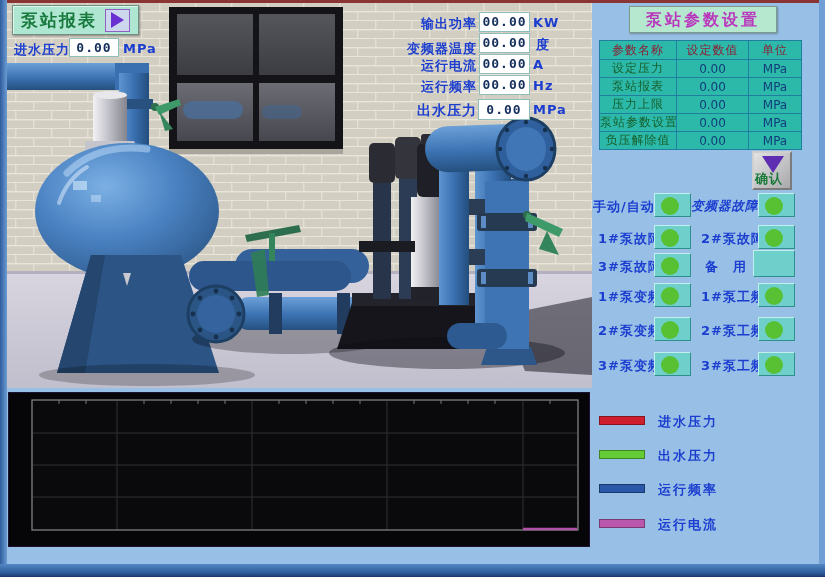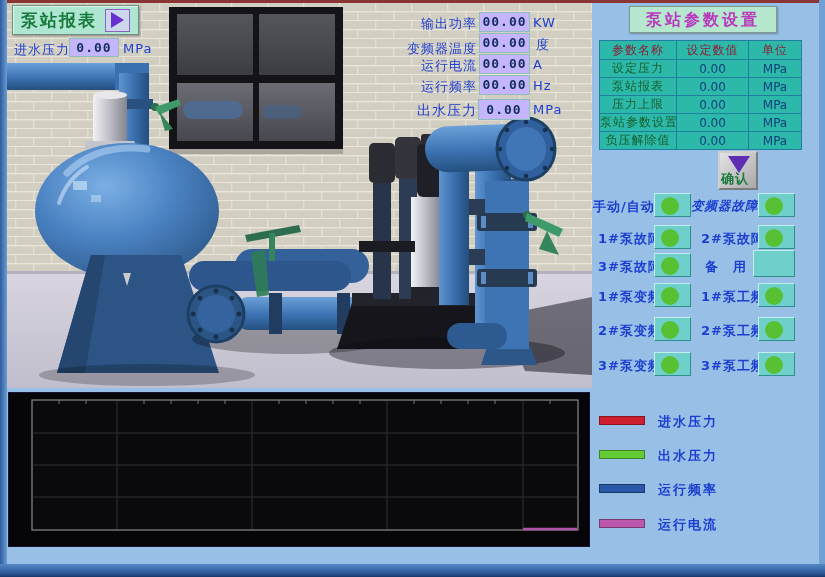--- a/index.html
+++ b/index.html
@@ -8,22 +8,22 @@
   #app { position:relative; width:825px; height:577px; background:#98c0e6; overflow:hidden; }
 
   
   .edge { position:absolute; }
   .edge-top    { left:0; top:0; width:825px; height:3px; background:#8a3434; }
   .edge-left   { left:0; top:0; width:7px; height:577px; background:linear-gradient(90deg,#2f5c9e,#6b9cd2); }
   .edge-right  { right:0; top:0; width:6px; height:577px; background:#6f9fd4; }
   .edge-bottom { left:0; bottom:0; width:825px; height:13px; background:linear-gradient(180deg,#5488c4,#2b5a98 70%,#17386a); }
 
   
-  .lbl-blue { position:absolute; color:#1c3ecf; font-weight:normal; font-size:13px; white-space:nowrap; letter-spacing:1px; }
-  .valbox { position:absolute; background:#c4b5fd; border:1px solid #8fbdb9; color:#152f5c;
+  .lbl-blue { position:absolute; color:#1c3ecf; font-weight:bold; font-size:13px; white-space:nowrap; letter-spacing:1px; }
+  .valbox { position:absolute; background:#ffffff; border:1px solid #8fbdb9; color:#152f5c;
             font-family:"DejaVu Sans Mono", monospace; font-weight:bold; font-size:13px;
             text-align:center; letter-spacing:1px; }
 
   
   .report-btn { position:absolute; left:12px; top:5px; width:127px; height:30px; background:#aee6d1;
                 border:1px solid #6f8f85; box-shadow:inset 1px 1px 0 #ddf7ec, 1px 1px 2px rgba(0,0,0,.35);
                 display:flex; align-items:center; padding:0 8px 0 8px; cursor:pointer; }
   .report-btn .txt { color:#177a3c; font-weight:bold; font-size:17px; letter-spacing:2px; flex:1; }
   .play-box { width:25px; height:23px; background:#ccd7ee; border:1px solid #8f5fc4; display:flex; align-items:center; justify-content:center; }
   .play-tri { width:0; height:0; border-left:13px solid #6a2fd0; border-top:8px solid transparent; border-bottom:8px solid transparent; }
@@ -40,21 +40,21 @@
                  font-weight:bold; font-size:16px; letter-spacing:3px; text-align:center; line-height:25px; }
   .ptable { position:absolute; left:599px; top:40px; width:202px; background:#2cb9a9; border:1px solid #1f7d9e;
             border-collapse:collapse; table-layout:fixed; }
   .ptable td, .ptable th { border:1px solid #1f7d9e; font-size:12px; font-weight:normal; text-align:center;
                            height:18px; overflow:hidden; white-space:nowrap; }
   .ptable th { color:#8c2036; height:19px; letter-spacing:1px; }
   .ptable .c-name { color:#175f2b; letter-spacing:1px; }
   .ptable .c-val  { color:#113d7b; }
   .ptable .c-unit { color:#113d7b; }
 
-  .confirm-btn { position:absolute; left:718px; top:151px; width:40px; height:39px;
+  .confirm-btn { position:absolute; left:752px; top:151px; width:40px; height:39px;
                  background:linear-gradient(135deg,#e3e3e3,#a9a9ad); border:2px outset #cfcfcf; cursor:pointer; }
   .confirm-tri { position:absolute; left:8px; top:3px; width:0; height:0;
                  border-top:17px solid #5f2db2; border-left:11px solid transparent; border-right:11px solid transparent; }
   .confirm-txt { position:absolute; left:1px; bottom:0px; color:#1a7a3a; font-weight:bold; font-size:13px; letter-spacing:1px; }
 
   
   .ind { position:absolute; width:37px; height:24px; background:#6fd0cb;
          border-top:1px solid #c2efed; border-left:1px solid #c2efed;
          border-right:1px solid #2f8f8a; border-bottom:1px solid #2f8f8a; }
   .ind .dot { position:absolute; left:6px; top:3px; width:18px; height:18px; border-radius:50%; }

